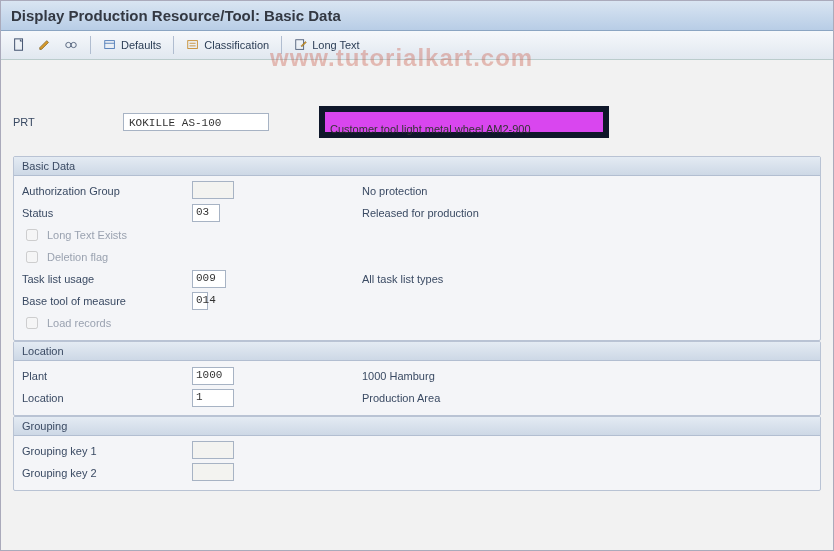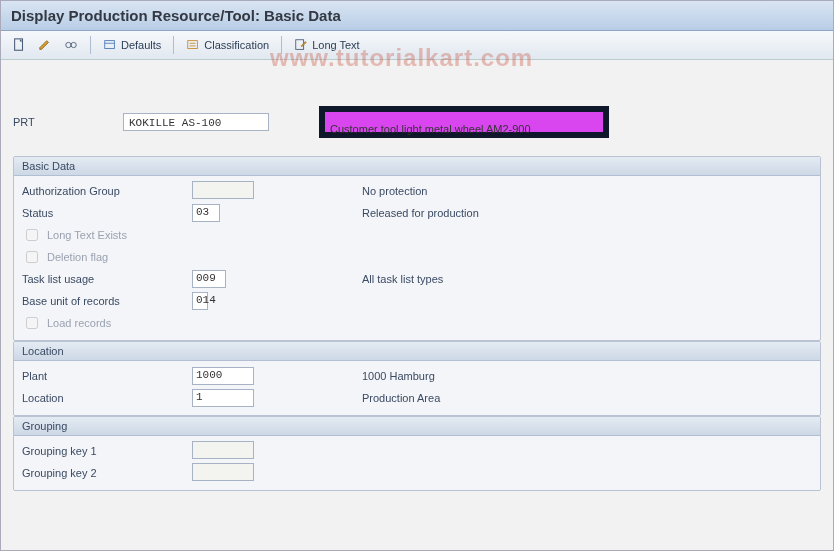--- a/index.html
+++ b/index.html
@@ -93,21 +93,21 @@
   }
   .row {
     display: flex;
     align-items: center;
     height: 22px;
   }
   .col-label { width: 170px; color: #3a4a63; }
   .col-input { width: 70px; }
   .col-desc { margin-left: 100px; color: #3a4a63; }
   .sap-field {
-    width: 62px;
+    width: 42px;
     height: 18px;
     background: #fff;
     border: 1px solid #a7b3c4;
     padding: 1px 3px;
     font-family: "Courier New", monospace;
     font-size: 11px;
     color: #333;
     display: inline-block;
   }
   .sap-field.empty { background:#f3f3f0; }
@@ -219,21 +219,21 @@
           <input type="checkbox" disabled="" style="">
           <span>Deletion flag</span>
         </label>
       </div>
       <div class="row">
         <span class="col-label">Task list usage</span>
         <span class="col-input"><span class="sap-field" style="width:34px">009</span></span>
         <span class="col-desc">All task list types</span>
       </div>
       <div class="row">
-        <span class="col-label">Base unit of records</span>
+        <span class="col-label">Base tool of measure</span>
         <span class="col-input"><span class="sap-field" style="width:16px">014</span></span>
       </div>
       <div class="row">
         <label class="cb">
           <input type="checkbox" disabled="" style="">
           <span>Load records</span>
         </label>
       </div>
     </div>
   </div>

